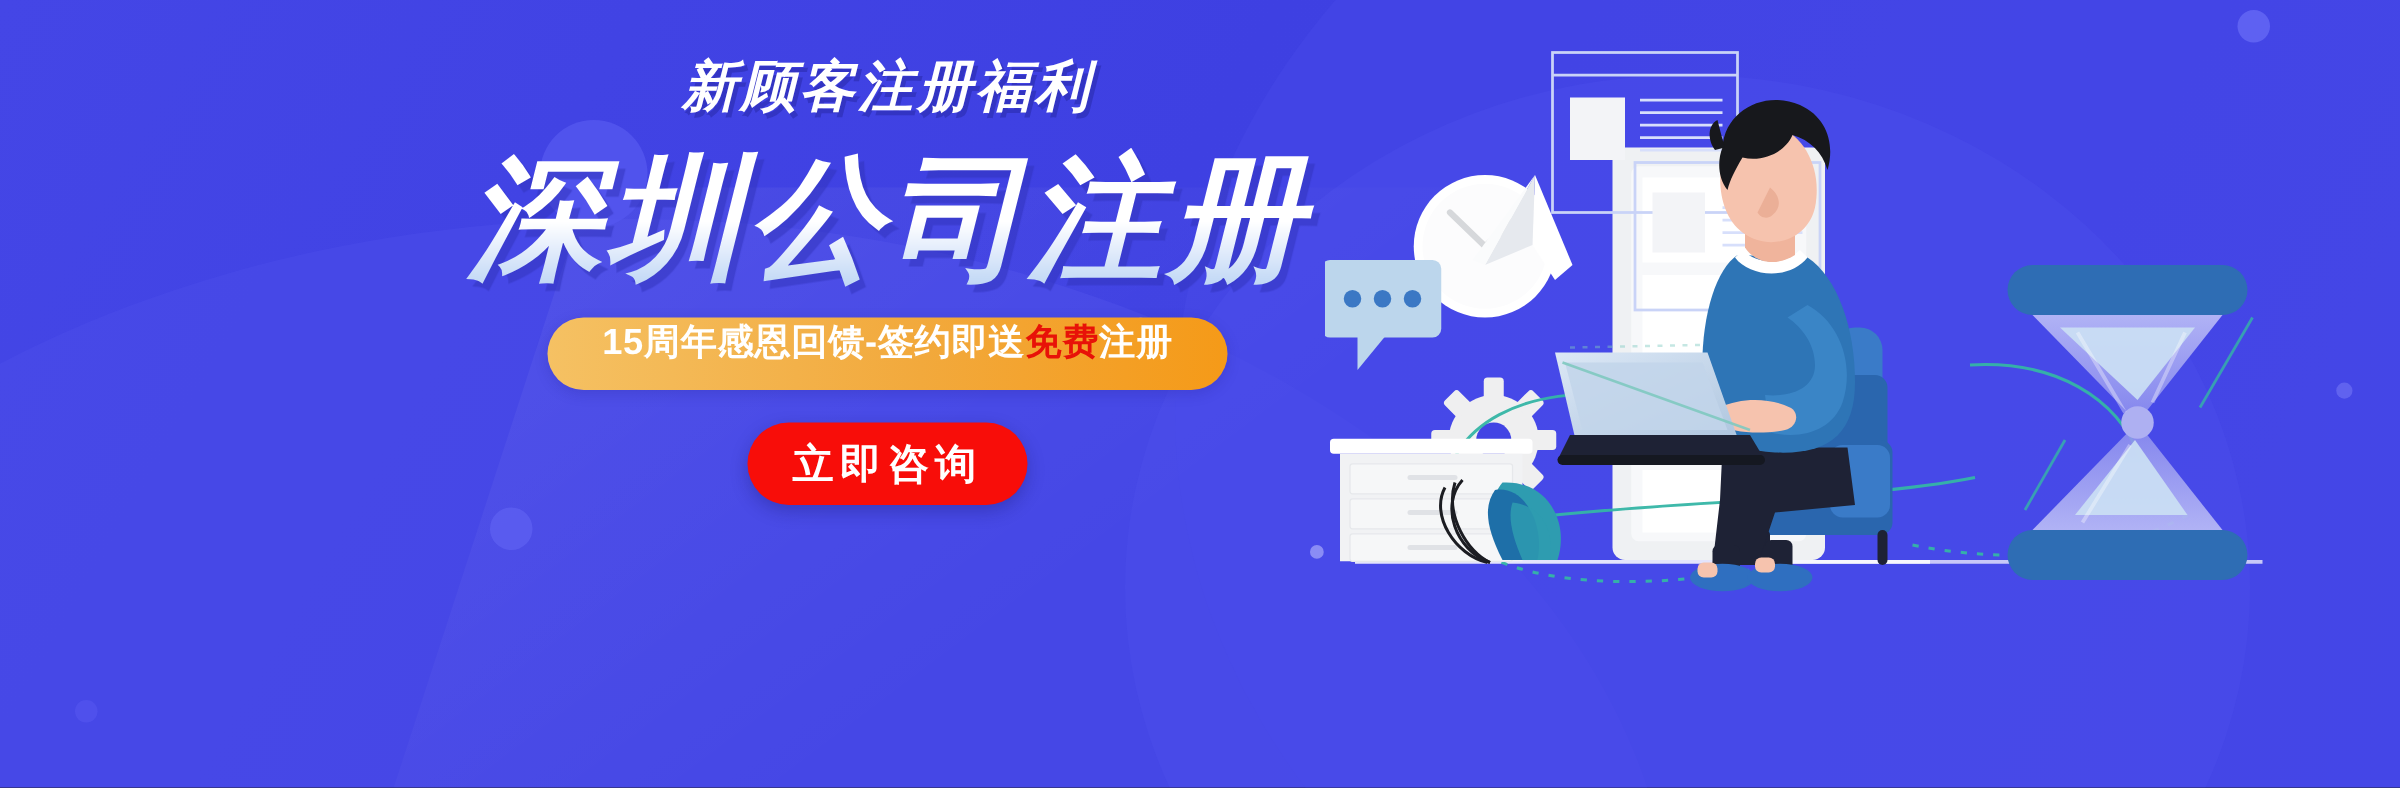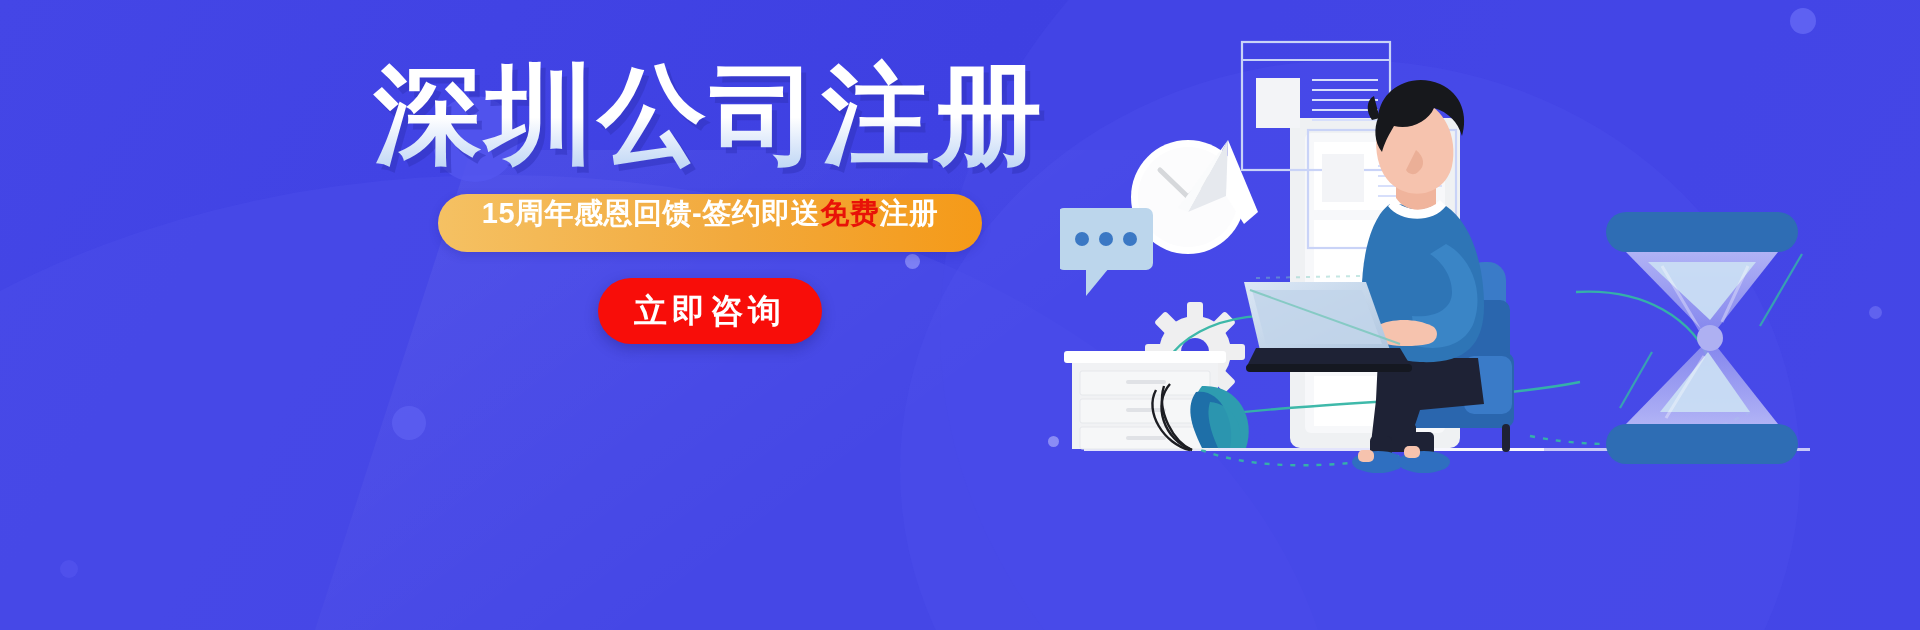--- a/index.html
+++ b/index.html
@@ -75,23 +75,24 @@
     font-size: 44px;
     font-weight: 700;
     letter-spacing: 3px;
     color: #ffffff;
     font-style: italic;
     line-height: 1;
     text-shadow: 3px 4px 0 rgba(40,42,170,.55);
     white-space: nowrap;
   }
   .headline {
-    margin-top: 10px;
+    margin-top: 26px;
     font-size: 108px;
     font-weight: 700;
+    font-style: italic;
     letter-spacing: 4px;
     line-height: 1.06;
     white-space: nowrap;
     background: linear-gradient(180deg, #ffffff 0%, #ffffff 52%, #E2ECFB 72%, #BBD4F4 100%);
     -webkit-background-clip: text;
     background-clip: text;
     color: transparent;
     -webkit-text-fill-color: transparent;
     filter: drop-shadow(5px 6px 0 rgba(47,49,186,.5));
   }
@@ -384,20 +385,21 @@
         </g>
       </g>
 
       <g>
         <rect x="538" y="208" width="208" height="44" rx="22" fill="#2E6DB4" opacity=".0"></rect>
       </g>
     </svg>
   </div>
 
   <div class="copy">
+    <div class="eyebrow">新顾客注册福利</div>
 
     <div class="headline">深圳公司注册</div>
 
     <div class="pill-wrap">
       <div class="pill">
         <span>15周年感恩回馈-签约即送</span>
           <span class="hl">免费</span>
           <span>注册</span>
       </div>
     </div>

